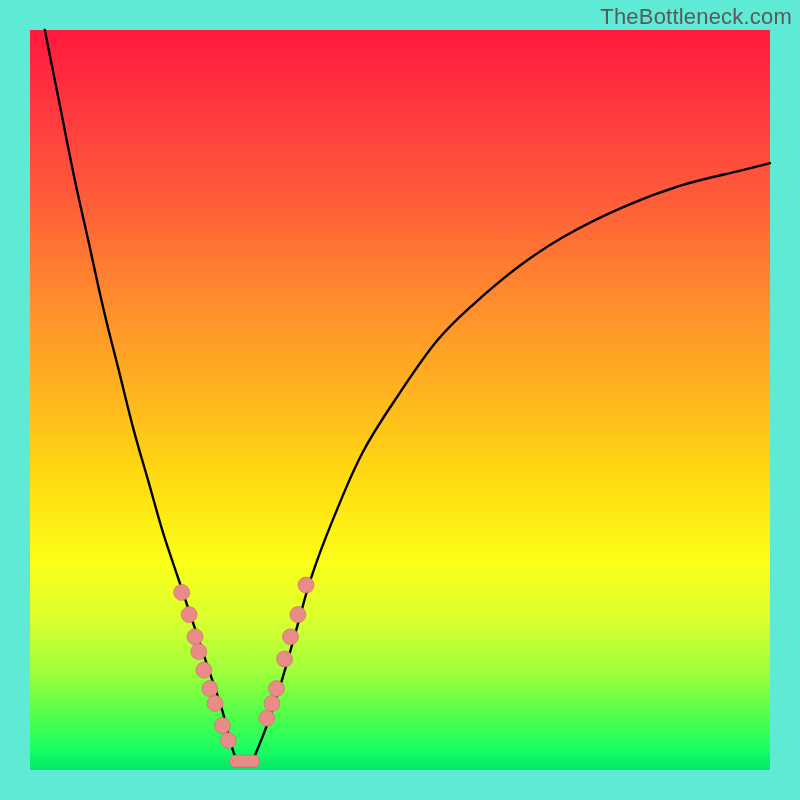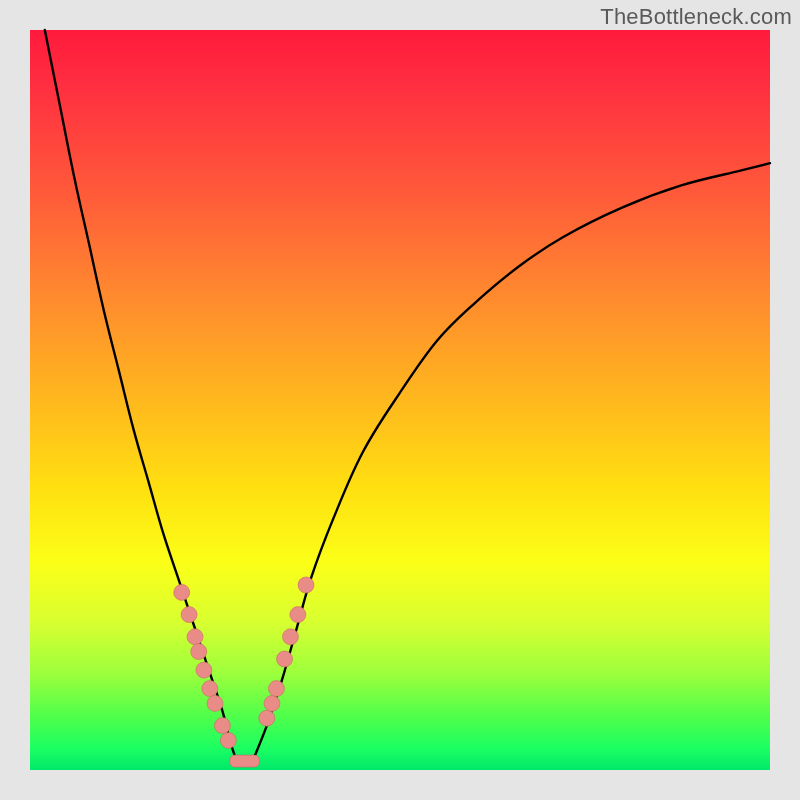--- a/index.html
+++ b/index.html
@@ -10,21 +10,21 @@
     overflow: hidden;
     background: #000;
     font-family: Arial, Helvetica, sans-serif;
   }
   .frame {
     position: absolute;
     left: 0;
     top: 0;
     width: 800px;
     height: 800px;
-    background: #e5e5e5;
+    background: #5eead4;
   }
   .plot-area {
     position: absolute;
     left: 30px;
     top: 30px;
     width: 740px;
     height: 740px;
     
     background: linear-gradient(
       to bottom,

